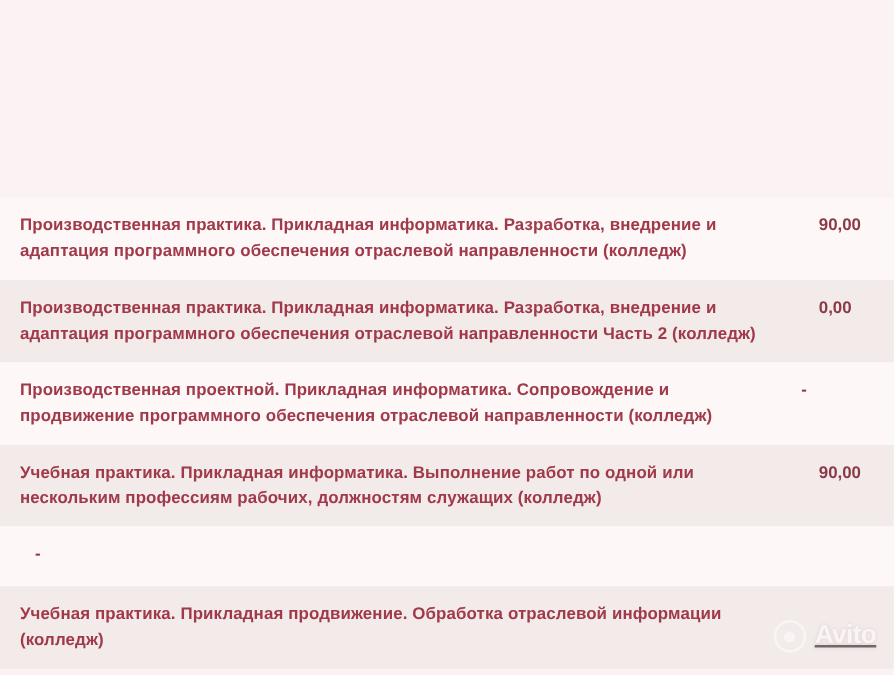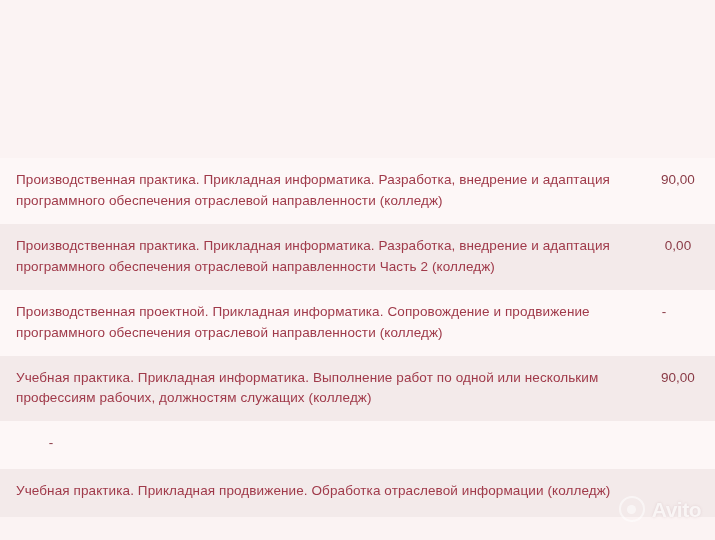--- a/index.html
+++ b/index.html
@@ -20,20 +20,21 @@
     top: 0;
     width: 715px;
     height: 540px;
     background: #fbf3f3;
   }
   .list {
     position: absolute;
     left: 0;
     top: 158px;
     width: 715px;
+    font-weight: bold;
   }
   .row {
     display: flex;
     align-items: flex-start;
     justify-content: space-between;
     padding: 12px 14px 12px 16px;
     box-sizing: border-box;
     min-height: 48px;
   }
   .row.alt {
@@ -49,38 +50,39 @@
     max-width: 600px;
     letter-spacing: 0.1px;
   }
   .row-value {
     color: #8a3a46;
     font-size: 13.5px;
     line-height: 1.55;
     white-space: nowrap;
     padding-left: 12px;
     min-width: 46px;
-    text-align: center;
+    text-align: left;
   }
   .row-value.dash {
     padding-right: 14px;
   }
   
   #page {
     filter: blur(0.35px);
   }
   
   .watermark {
     position: absolute;
     right: 14px;
     bottom: 18px;
     display: flex;
-    align-items: flex-end;
+    align-items: flex-start;
     gap: 7px;
     opacity: 0.55;
+    text-decoration: underline;
   }
   .wm-logo {
     width: 26px;
     height: 26px;
     border-radius: 50%;
     border: 2.5px solid #ffffff;
     box-sizing: border-box;
     position: relative;
     background: transparent;
   }

